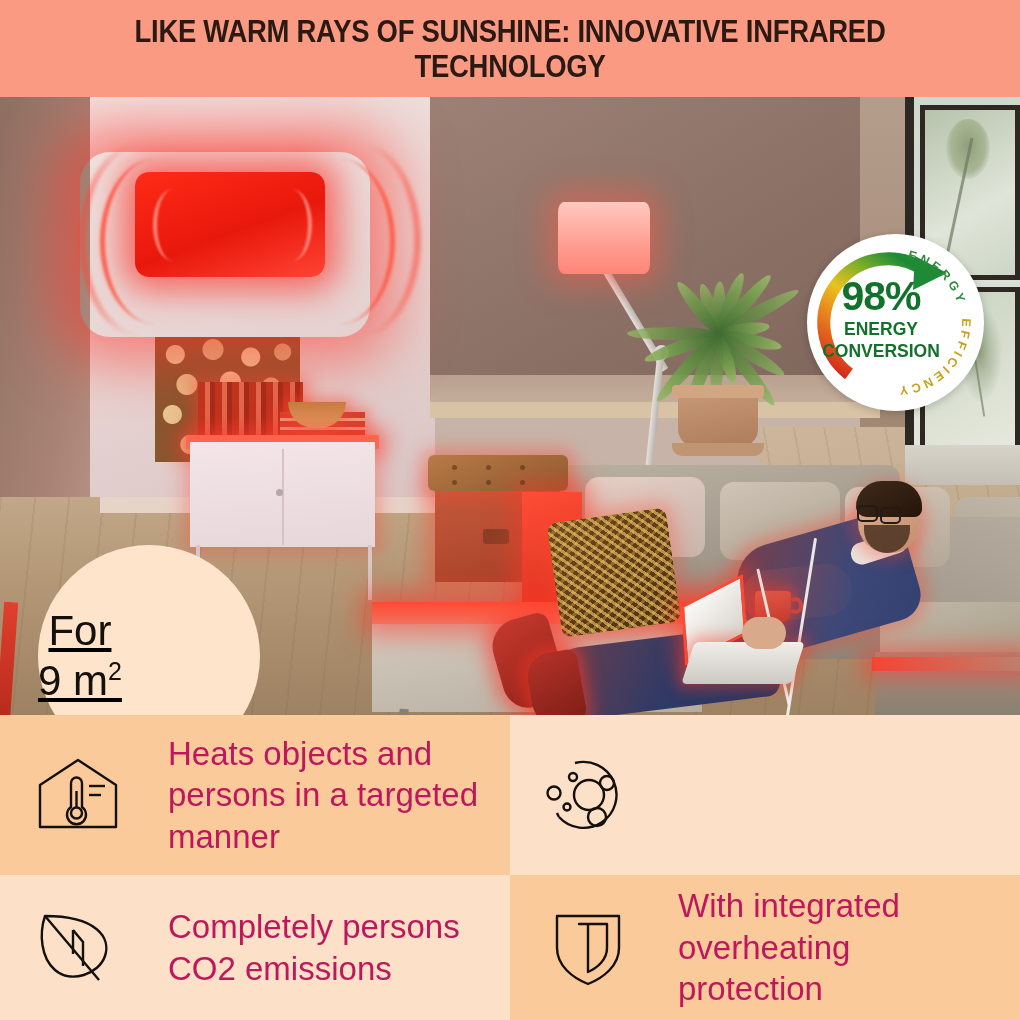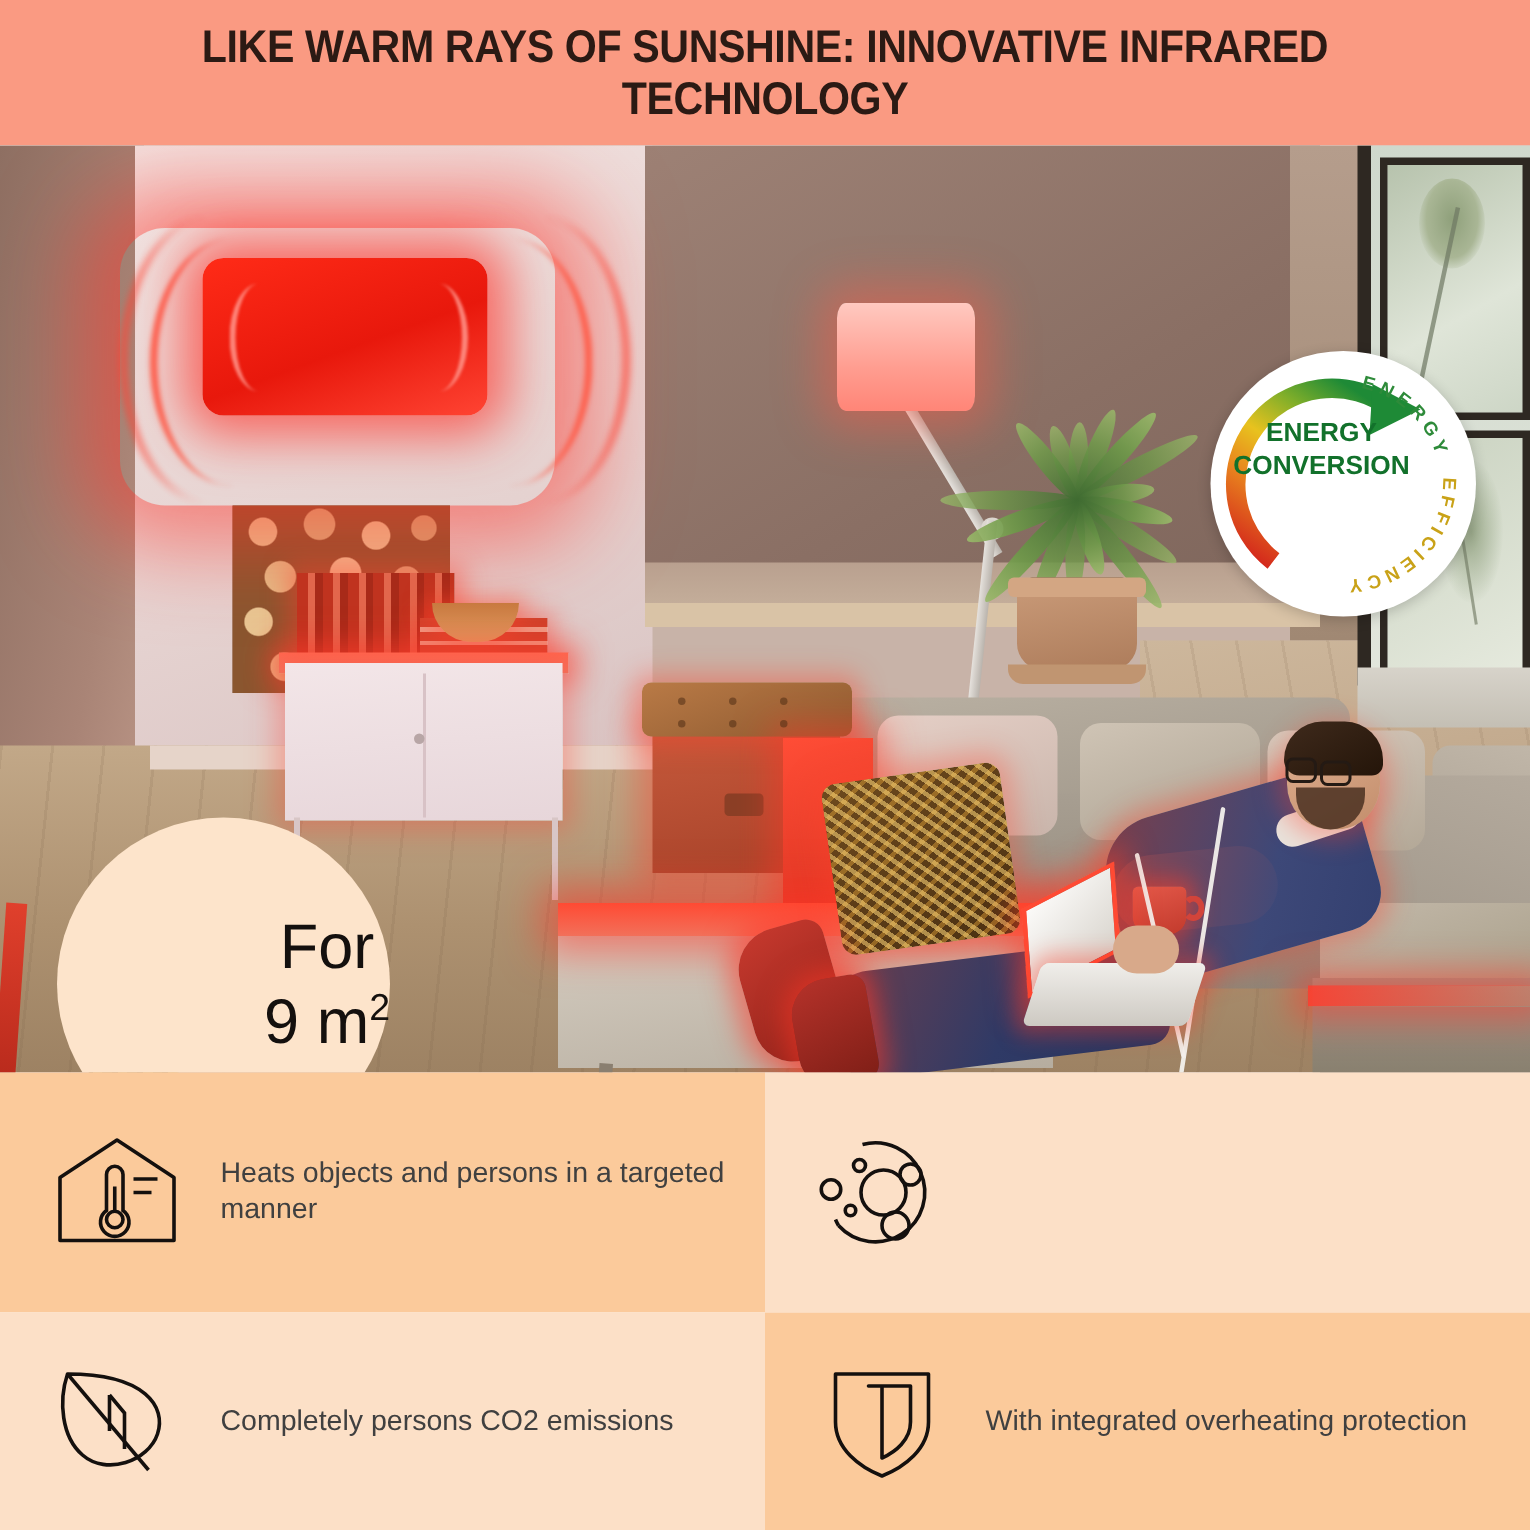--- a/index.html
+++ b/index.html
@@ -330,38 +330,38 @@
     position:absolute; left:8px; top:42px; width:132px;
     text-align:center; color:#12712B; line-height:1;
   }
   .badge-pct { font-size:41px; font-weight:bold; letter-spacing:-1px; }
   .badge-sub { font-size:17.5px; font-weight:bold; line-height:1.1; margin-top:3px; }
 
   
   .badge-area {
     position:absolute; left:38px; top:448px; width:222px; height:222px;
     border-radius:50%; background:#FDE4CB;
-    display:flex; align-items:center; justify-content:flex-end;
+    display:flex; align-items:center; justify-content:flex-start;text-decoration:underline;
   }
   .badge-area-text {
     text-align:center; color:#14100E;
     font-size:42px; line-height:1.18; font-weight:400;
   }
   .badge-area-text sup { font-size:25px; vertical-align:super; }
 
   
   .features {
     position:absolute; left:0; top:715px; width:1020px; height:305px;
     display:grid; grid-template-columns:510px 510px; grid-template-rows:160px 145px;
   }
   .card { display:flex; align-items:center; gap:22px; padding:0 26px 0 30px; }
   .card.dark  { background:#FBCA9B; }
   .card.light { background:#FCE0C7; }
   .card-icon { flex:0 0 95px; height:95px; display:flex; align-items:center; justify-content:center; }
-  .card-text { font-size:19px; line-height:1.26; color:#404040; }
+  .card-text { font-size:33px; line-height:1.26; color:#be185d;margin-left:21px; }
 </style>
 </head>
 <body>
 
 <div class="page">
 
   <div class="header">
     <div class="header-title">LIKE WARM RAYS OF SUNSHINE: INNOVATIVE INFRARED TECHNOLOGY</div>
   </div>
 
@@ -498,20 +498,21 @@
         <path d="M 42,140 A 60,60 0 1 1 120,38" fill="none" stroke="url(#eg)" stroke-width="13" stroke-linecap="butt"></path>
         <polygon points="108,22 140,39 106,56" fill="#1E8A36"></polygon>
         <text font-family="Liberation Sans, sans-serif" font-size="12.5" font-weight="bold" letter-spacing="3.4">
           <textPath href="#arcTop" startOffset="4%" fill="#2E8B3A">ENERGY</textPath>
         </text>
         <text font-family="Liberation Sans, sans-serif" font-size="12.5" font-weight="bold" letter-spacing="3.1">
           <textPath href="#arcBot" startOffset="2%" fill="#C9A218">EFFICIENCY</textPath>
         </text>
       </svg>
       <div class="badge-text">
+        <div class="badge-pct">98%</div>
         <div class="badge-sub">ENERGY</div>
         <div class="badge-sub">CONVERSION</div>
       </div>
     </div>
 
     <div class="badge-area">
       <div class="badge-area-text">
         <div>For</div>
         <div><span>9 m</span><sup>2</sup></div>
       </div>

